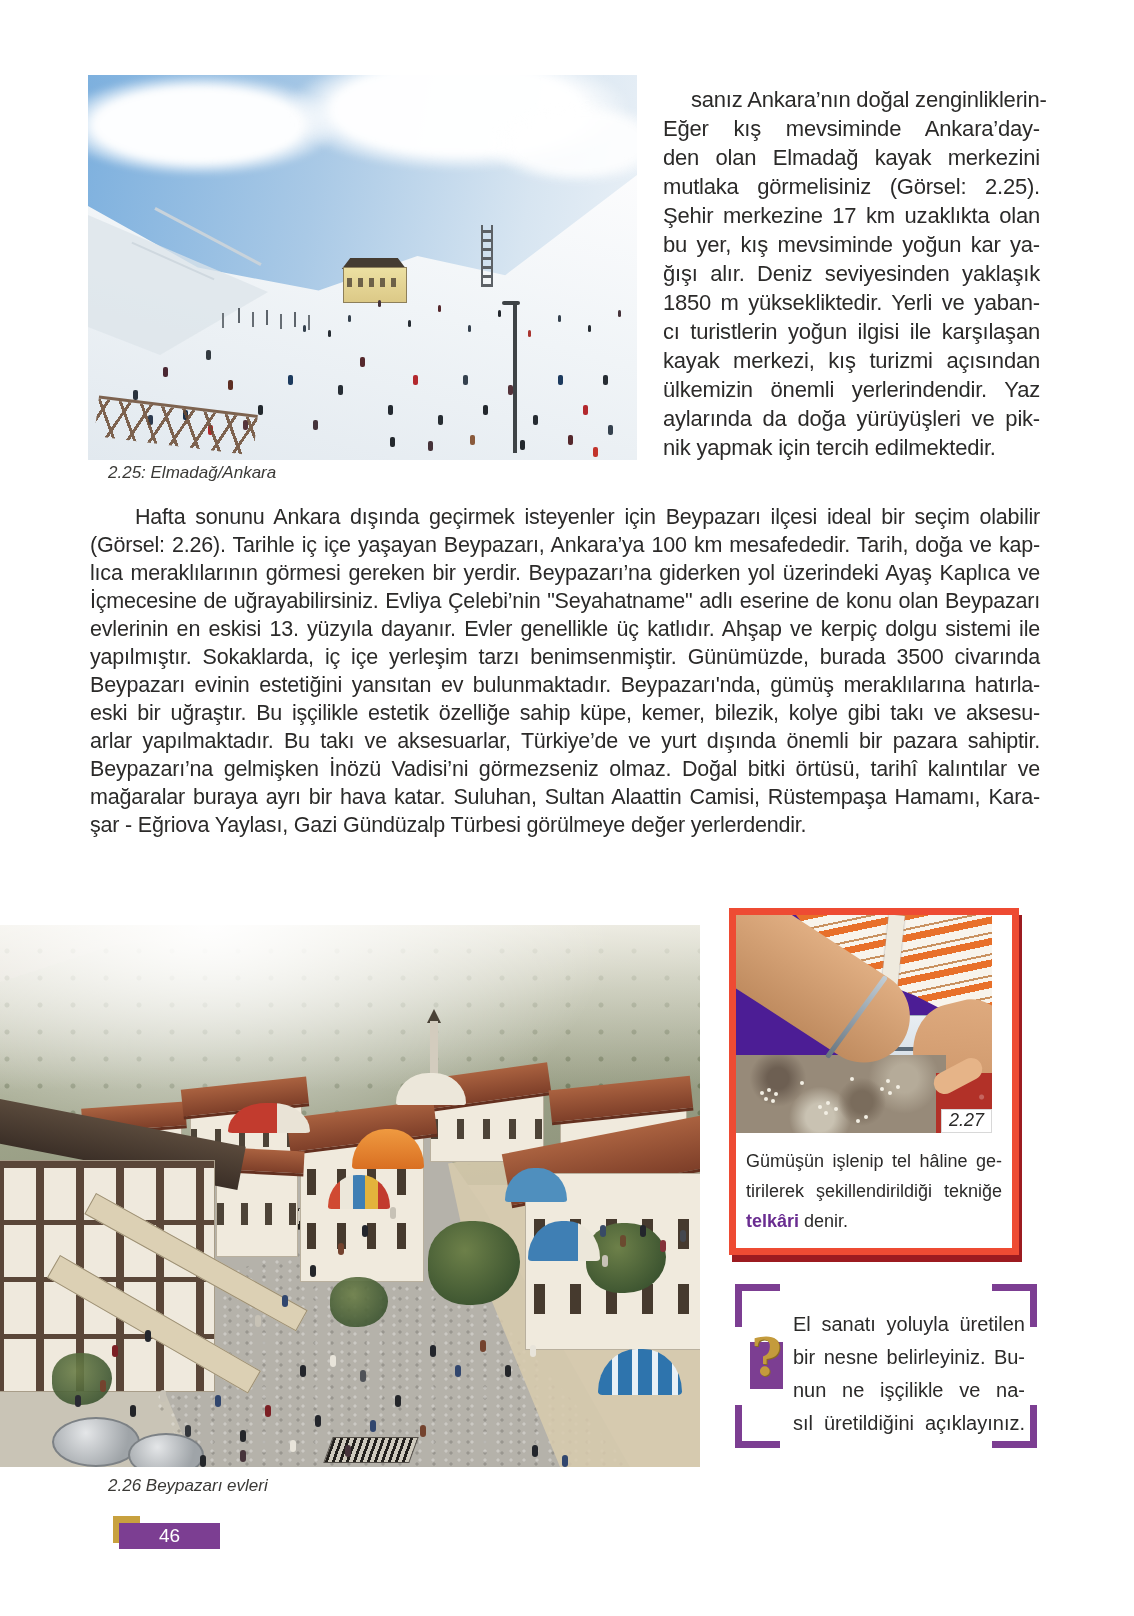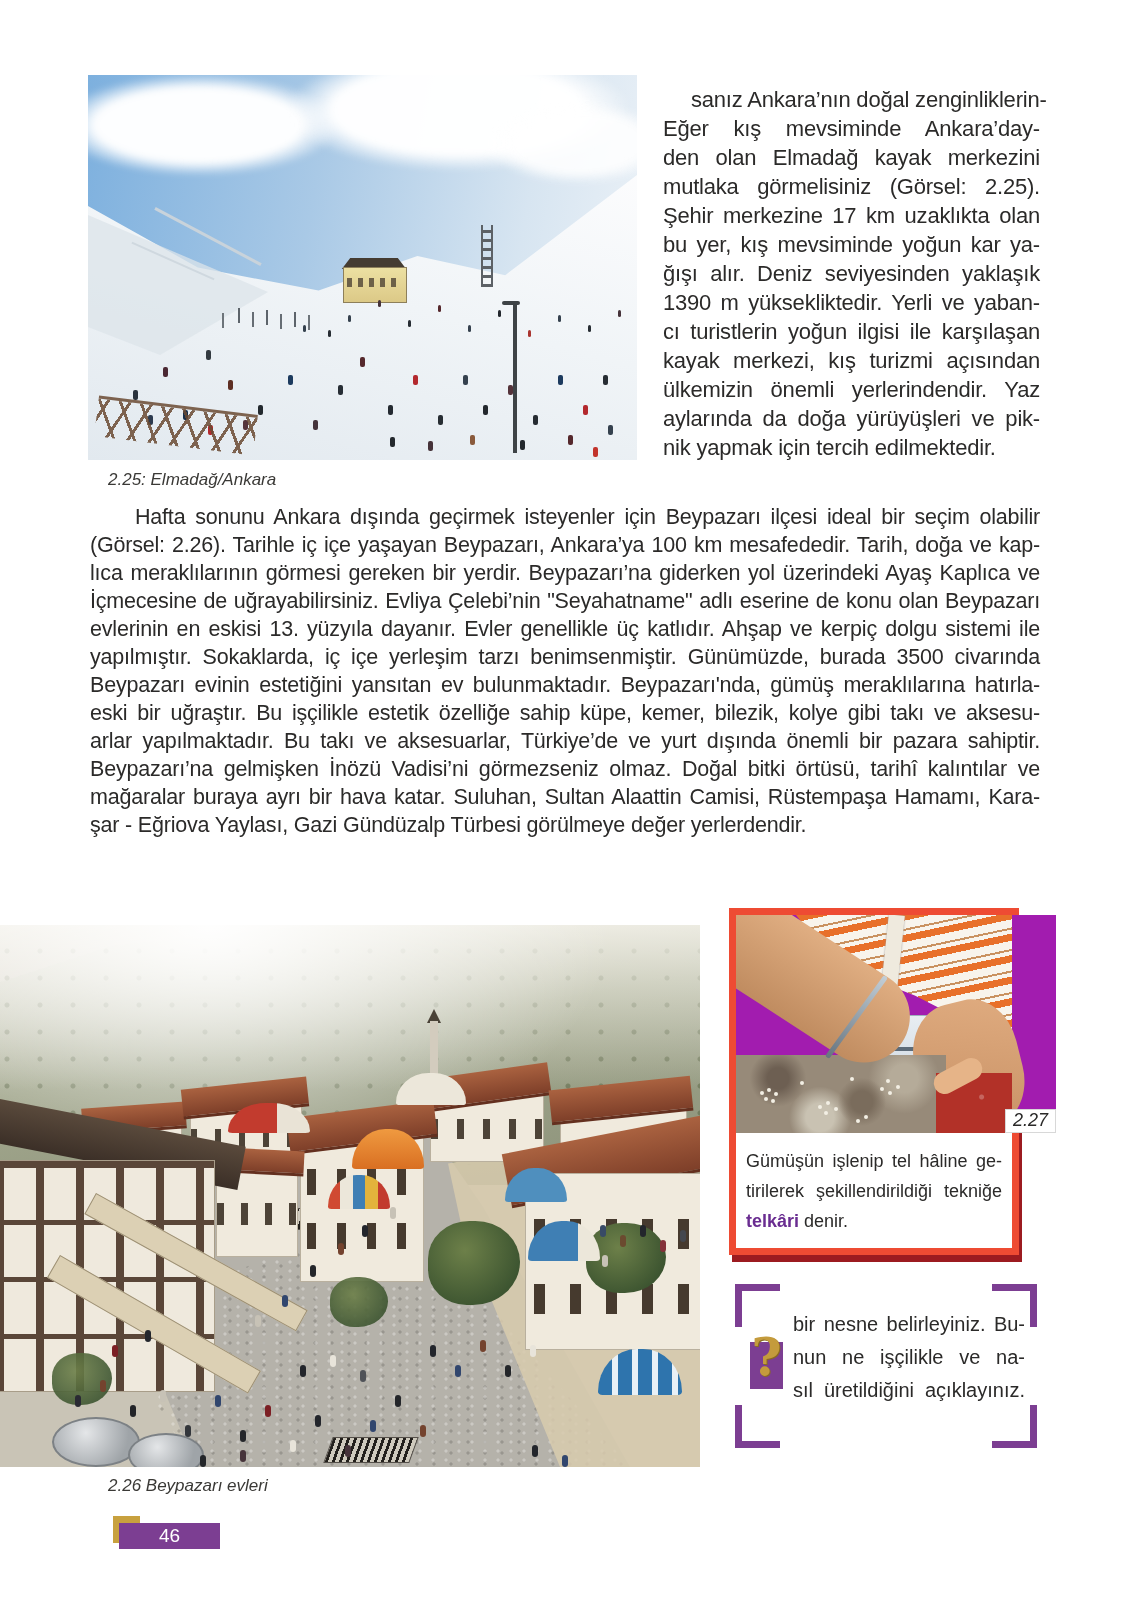--- a/index.html
+++ b/index.html
@@ -44,21 +44,21 @@
     box-shadow:45px 315px #29323c,75px 292px #4b2833,95px 335px #19304a,118px 275px #333a40,140px 305px #5e2f23,
     170px 330px #23292e,200px 300px #1c3a5e,225px 345px #45333b,250px 310px #272e35,272px 282px #55282c,
     300px 330px #242a31,325px 300px #b3282d,350px 340px #272d33,375px 300px #35414e,395px 330px #23282d,
     420px 310px #54333a,445px 340px #262c32,470px 300px #1c3a5e,495px 330px #b3282d,515px 300px #272d33,
     120px 350px #b3282d,302px 362px #23282d,340px 366px #46333a,382px 360px #8a5a3c,432px 365px #23282d,
     480px 360px #55282c,520px 350px #35414e,60px 340px #2c3a4e,155px 345px #55343c,505px 372px #c2342c;}
   .ski-dots-far{left:0;top:0;width:3px;height:7px;background:transparent;border-radius:2px;
     box-shadow:260px 240px #35414e,290px 225px #46333a,320px 245px #272d33,350px 230px #55282c,380px 250px #35414e,
     410px 235px #23282d,440px 255px #a93530,470px 240px #35414e,500px 250px #272d33,530px 235px #46333a,
     240px 255px #272d33,215px 250px #35414e;}
-  .cap-ski{left:108px;top:463px;margin-top:7px;}
+  .cap-ski{left:108px;top:463px;}
   
   .photo-street{left:0;top:925px;width:700px;height:542px;background:#c9c4b6;}
   .sp-hill{left:0;top:0;width:700px;height:260px;
      background:linear-gradient(170deg,#cbcaba 0%,#a2a78d 45%,#8b9179 100%),
                 repeating-linear-gradient(100deg,rgba(80,95,60,.22) 0 3px,transparent 3px 9px);
      background-blend-mode:normal;clip-path:polygon(0 22%,16% 8%,45% 0,100% 0,100% 100%,0 100%);}
   .sp-speck{left:0;top:20px;width:700px;height:220px;opacity:.5;
      background-image:radial-gradient(circle at 7px 6px,#55603f 2px,transparent 3px);background-size:33px 27px;}
   .sp-haze{left:0;top:0;width:700px;height:300px;
      background:radial-gradient(ellipse at 30% 0%,rgba(255,255,255,.95) 0%,rgba(255,255,255,0) 58%),
@@ -132,21 +132,21 @@
     345px 520px #46333a,370px 495px #31466e,395px 470px #24262a,420px 500px #74432e,300px 440px #23262c,
     330px 430px #e8e4da,360px 445px #4f5258,430px 420px #23262c,455px 440px #31466e,480px 415px #74432e,
     505px 440px #24262a,530px 420px #e8e4da,600px 300px #384a66,620px 310px #6b4a2f,640px 300px #23262c,
     660px 315px #84313a,680px 305px #44474e,602px 330px #c7c2b6,200px 530px #24262a,240px 525px #46333a,
     532px 520px #23262c,562px 530px #31466e,112px 420px #7c1f24,145px 405px #23262c,255px 390px #c7c2b6,
     282px 370px #31466e,310px 340px #24262a,338px 318px #74432e,362px 300px #23262c,390px 282px #c7c2b6;}
   .cap-street{left:108px;top:1476px;}
   
   .telkari-box{left:729px;top:908px;width:276px;background:#ffffff;border:7px solid #ee4b33;
      box-shadow:3px 7px 0 #9c1b20;}
-  .telkari-photo{position:relative;width:320px;height:218px;overflow:hidden;background:#a21caf;}
+  .telkari-photo{position:relative;width:236px;height:218px;overflow:hidden;background:#4c1d95;padding-left:20px;}
   .tp-shirt{left:60px;top:0;width:216px;height:130px;
      background:repeating-linear-gradient(168deg,#e8702a 0 7px,#f8f4ec 7px 15px,#c9915f 15px 17px,#f8f4ec 17px 21px);
      clip-path:polygon(0 0,100% 0,100% 100%,55% 62%,18% 38%);}
   .tp-lanyard{left:148px;top:0;width:16px;height:92px;background:#efeade;transform:rotate(6deg);box-shadow:0 0 2px #999;}
   .tp-clip{left:150px;top:84px;width:14px;height:18px;background:#3c3f44;}
   .tp-badge{left:124px;top:100px;width:72px;height:92px;background:linear-gradient(180deg,#e8edf2,#c6d2dc);border-radius:8px;border:1px solid #9fb0bd;}
   .tp-badge-logo{left:150px;top:108px;width:18px;height:18px;border-radius:50%;background:radial-gradient(circle,#ffffff 35%,#3a6fae 36% 70%,#b03040 71%);}
   .tp-badge-l1{left:136px;top:132px;width:48px;height:4px;background:#5d6b78;}
   .tp-badge-l2{left:140px;top:140px;width:40px;height:3px;background:#93a0ac;}
   .tp-badge-l3{left:134px;top:152px;width:52px;height:5px;background:#b4503c;}
@@ -219,21 +219,21 @@
   <div class="abs figcap cap-ski">2.25: Elmadağ/Ankara</div>
 
   <div class="abs bodytext col-right">
       <div class="ln">sanız Ankara’nın doğal zenginliklerin-</div>
       <div class="ln">Eğer kış mevsiminde Ankara’day-</div>
       <div class="ln">den olan Elmadağ kayak merkezini</div>
       <div class="ln">mutlaka görmelisiniz (Görsel: 2.25).</div>
       <div class="ln">Şehir merkezine 17 km uzaklıkta olan</div>
       <div class="ln">bu yer, kış mevsiminde yoğun kar ya-</div>
       <div class="ln">ğışı alır. Deniz seviyesinden yaklaşık</div>
-      <div class="ln">1390 m yüksekliktedir. Yerli ve yaban-</div>
+      <div class="ln">1850 m yüksekliktedir. Yerli ve yaban-</div>
       <div class="ln">cı turistlerin yoğun ilgisi ile karşılaşan</div>
       <div class="ln">kayak merkezi, kış turizmi açısından</div>
       <div class="ln">ülkemizin önemli yerlerindendir. Yaz</div>
       <div class="ln">aylarında da doğa yürüyüşleri ve pik-</div>
       <div class="ln">nik yapmak için tercih edilmektedir.</div>
     </div>
 
   <div class="abs bodytext para-main">
       <div class="ln">Hafta sonunu Ankara dışında geçirmek isteyenler için Beypazarı ilçesi ideal bir seçim olabilir</div>
       <div class="ln">(Görsel: 2.26). Tarihle iç içe yaşayan Beypazarı, Ankara’ya 100 km mesafededir. Tarih, doğa ve kap-</div>
@@ -326,20 +326,21 @@
 
   <div class="abs question">
     <div class="corner c-tl"></div>
     <div class="corner c-tr"></div>
     <div class="corner c-bl"></div>
     <div class="corner c-br"></div>
     <div class="q-icon">
       <span>?</span>
     </div>
     <div class="q-text">
+        <div class="ln">El sanatı yoluyla üretilen</div>
         <div class="ln">bir nesne belirleyiniz. Bu-</div>
         <div class="ln">nun ne işçilikle ve na-</div>
         <div class="ln">sıl üretildiğini açıklayınız.</div>
       </div>
   </div>
 
   <div class="abs pn-gold"></div>
   <div class="abs pn-purple">46</div>
 
 </div>

